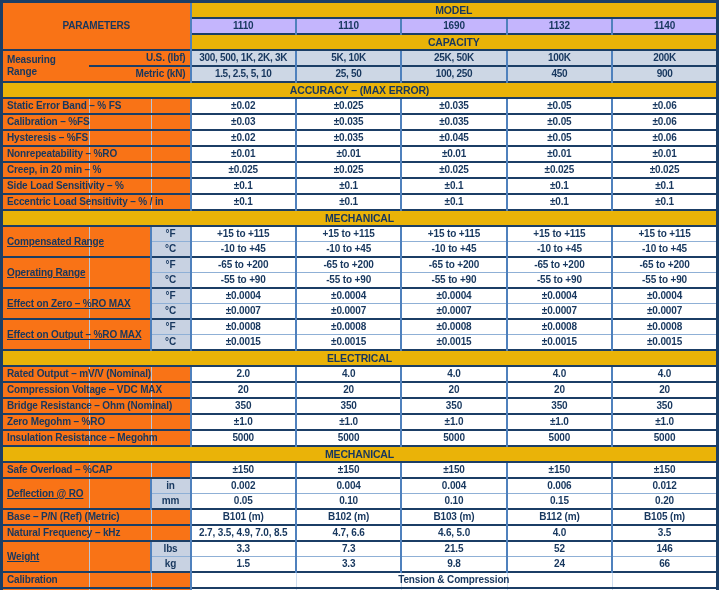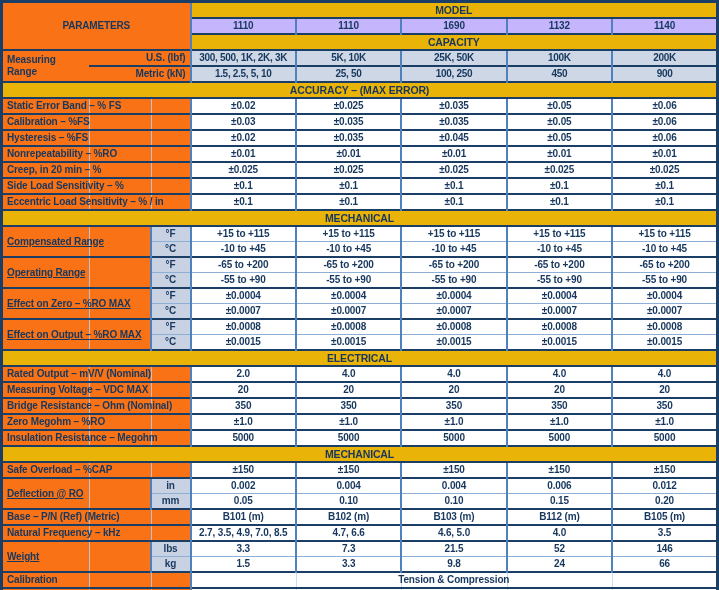--- a/index.html
+++ b/index.html
@@ -250,21 +250,21 @@
         </tr>
         <tr>
           <td class="label" colspan="3">Rated Output – mV/V (Nominal)</td>
           <td class="val">2.0</td>
           <td class="val">4.0</td>
           <td class="val">4.0</td>
           <td class="val">4.0</td>
           <td class="val">4.0</td>
         </tr>
         <tr>
-          <td class="label" colspan="3">Measuring Voltage – VDC MAX</td>
+          <td class="label" colspan="3">Compression Voltage – VDC MAX</td>
           <td class="val">20</td>
           <td class="val">20</td>
           <td class="val">20</td>
           <td class="val">20</td>
           <td class="val">20</td>
         </tr>
         <tr>
           <td class="label" colspan="3">Bridge Resistance – Ohm (Nominal)</td>
           <td class="val">350</td>
           <td class="val">350</td>

